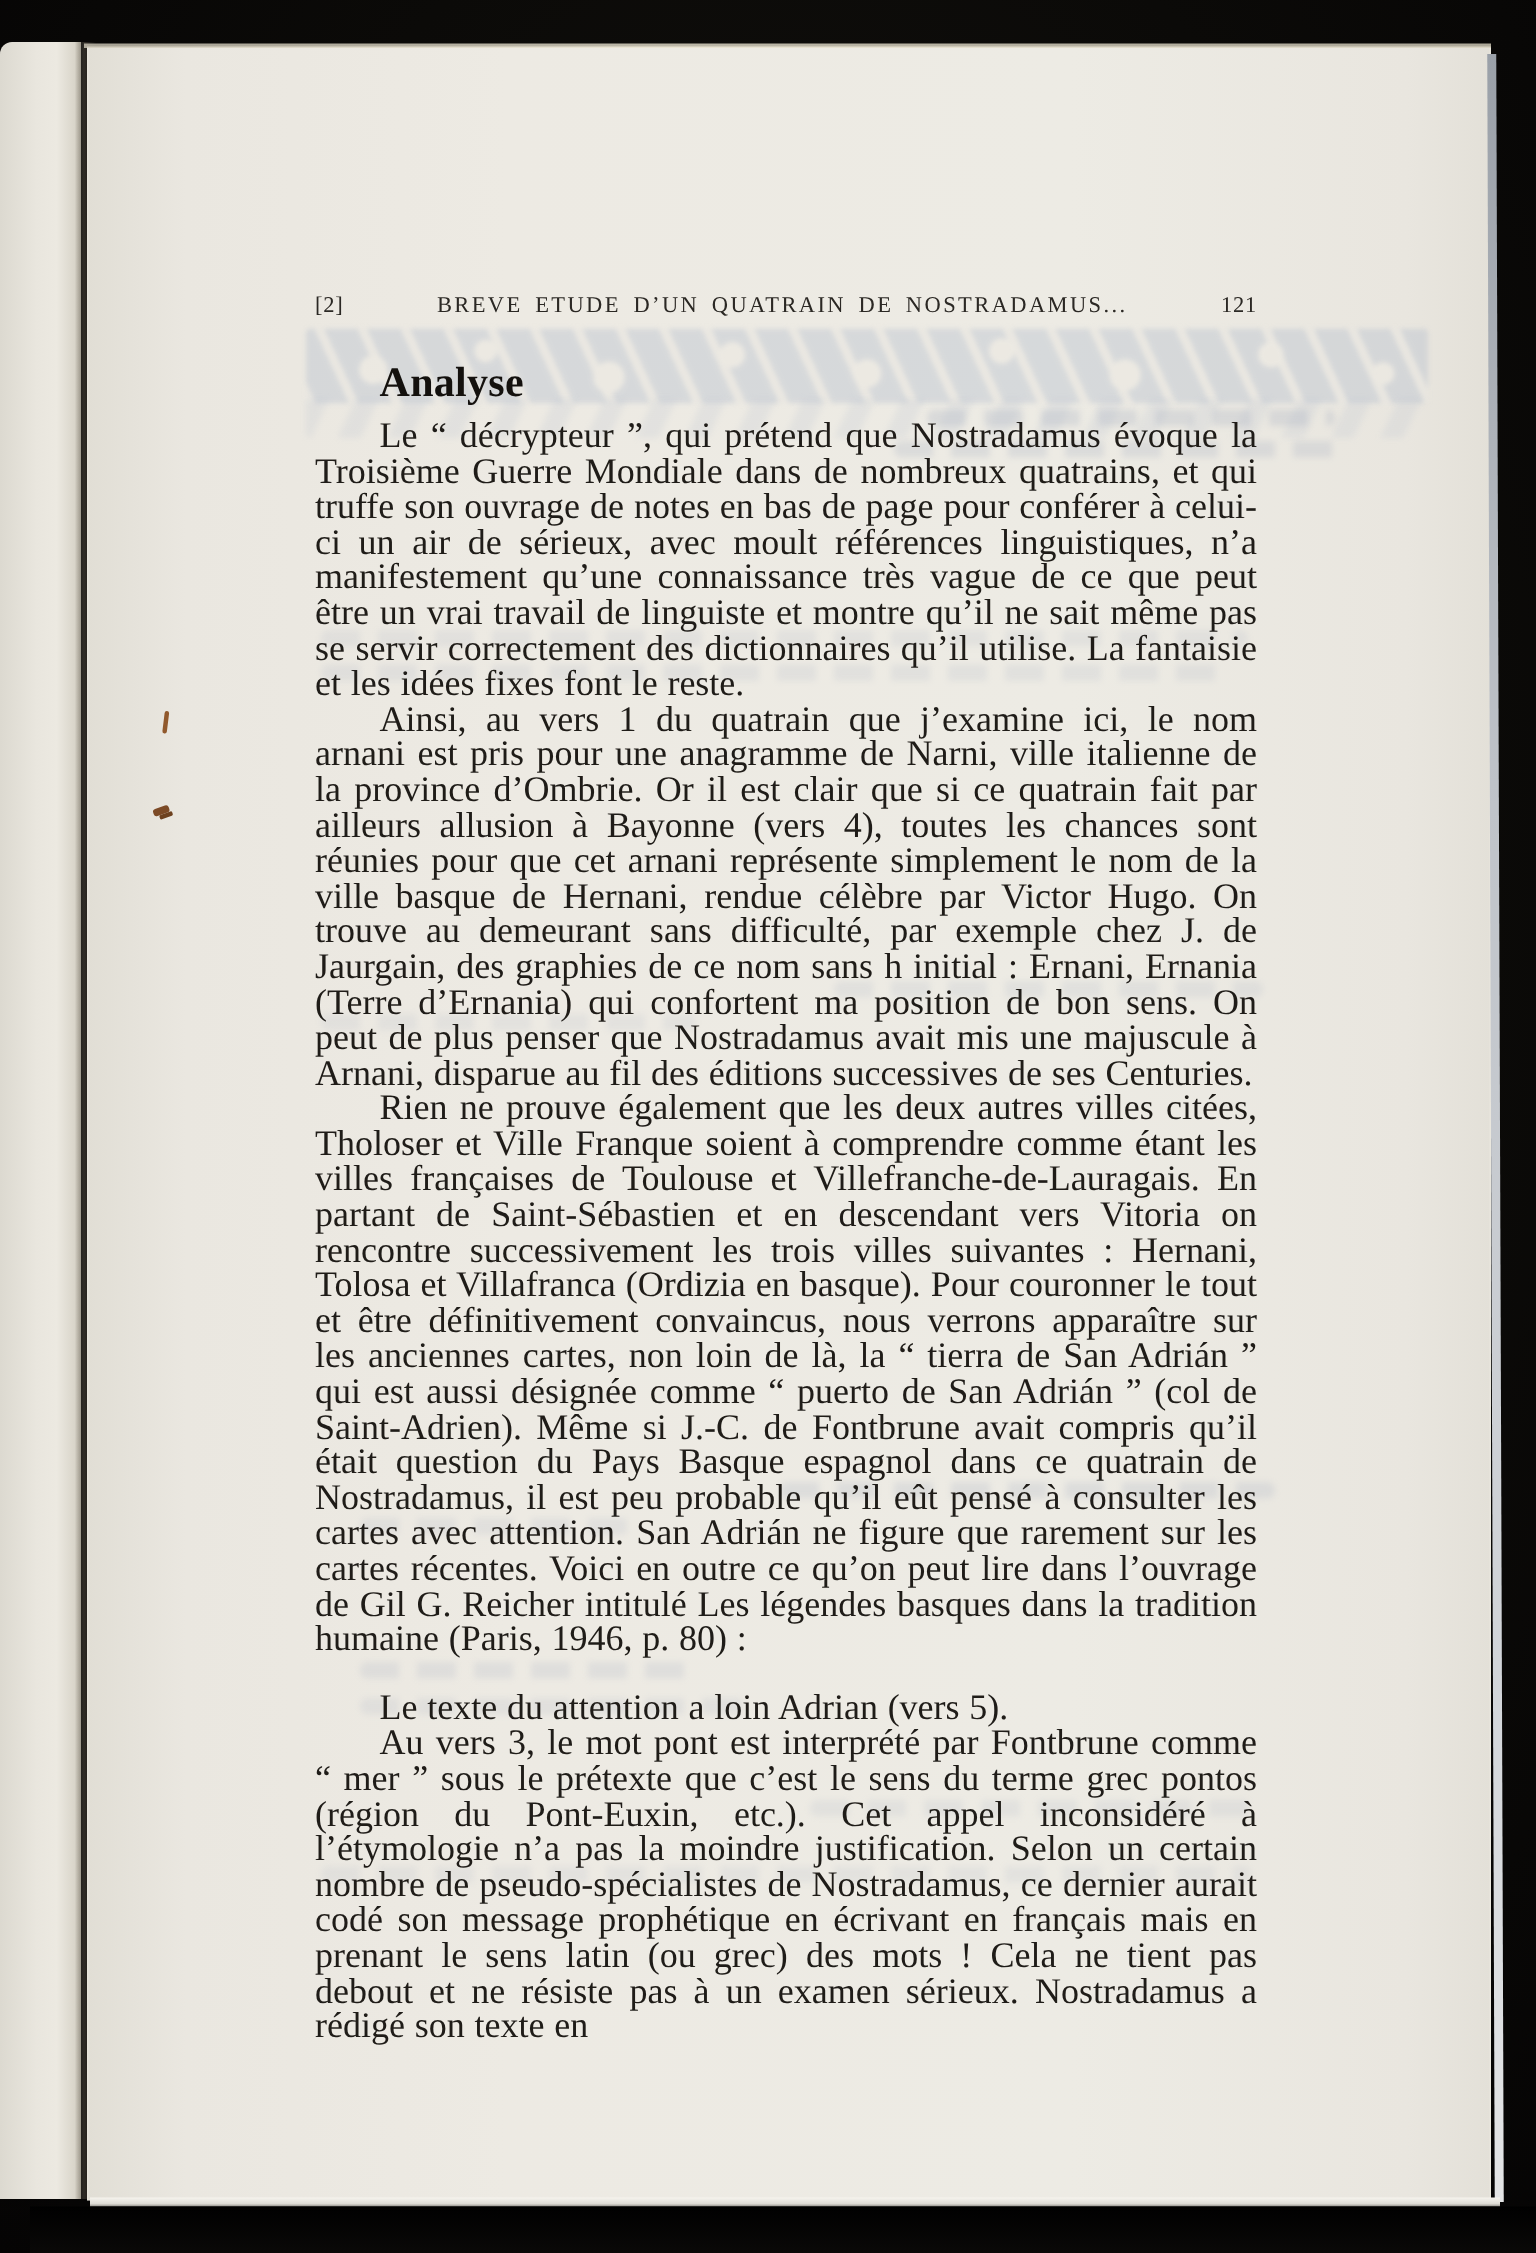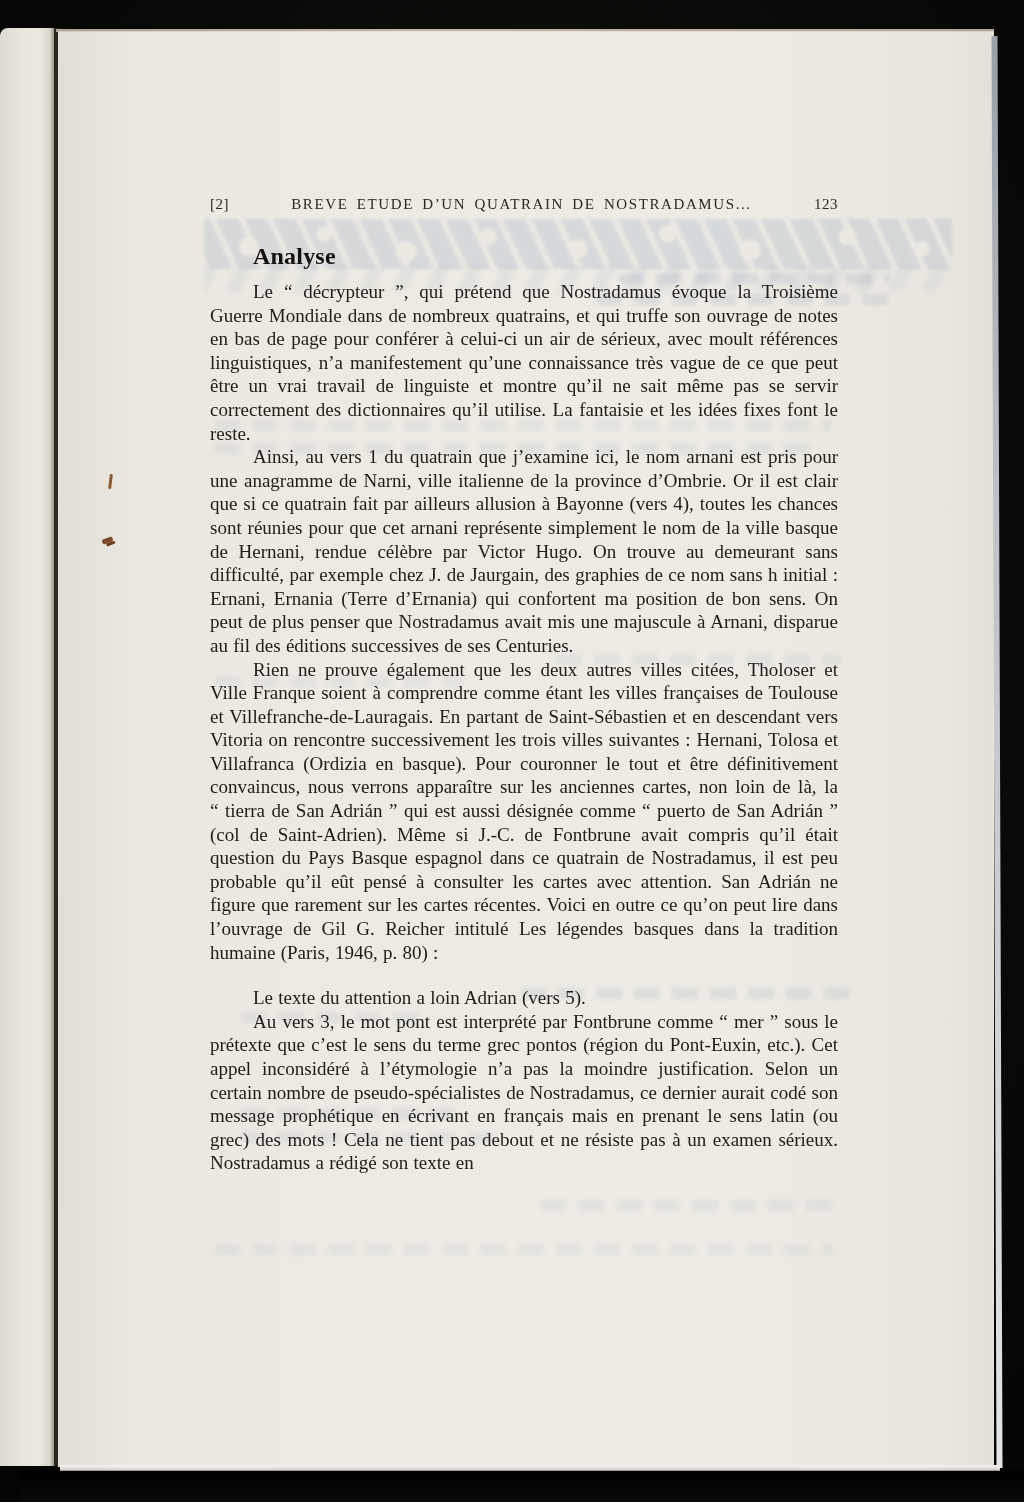--- a/index.html
+++ b/index.html
@@ -89,27 +89,27 @@
     position:absolute;left:210px;top:196px;width:628px;color:#211e1a;
   }
   .runhead{
     display:flex;justify-content:space-between;align-items:baseline;
     font-size:15px;line-height:16px;color:#2b2824;
   }
   .runhead .mid{letter-spacing:1.6px;word-spacing:3px;}
   .runhead .num{letter-spacing:.5px;}
   h2.section{
     margin:31px 0 11px 43px;
-    font-size:24px;line-height:26px;font-weight:bold;color:#14110e;
+    font-size:28px;line-height:26px;font-weight:bold;color:#14110e;
     letter-spacing:.2px;
     font-family:Liberation Serif, serif;
   }
   .body-copy p{
     margin:0;text-indent:43px;
-    font-size:19px;line-height:23.6px;
+    font-size:24px;line-height:23.6px;
     text-align:justify;
     color:#1f1c18;
     word-spacing:.5px;
   }
   .body-copy p.gap-before{margin-top:22px;}
   .body-copy .it{}
 </style>
 </head>
 <body>
 
@@ -139,21 +139,21 @@
   <div class="smudge" style="left:540px;top:1200px;width:300px;opacity:.28"></div>
   <div class="smudge" style="left:214px;top:1244px;width:620px;opacity:.25"></div>
 
   <div class="stitch s1"></div>
   <div class="stitch s2"></div>
 
   <div class="text-col">
     <div class="runhead">
       <span class="num">[2]</span>
       <span class="mid">BREVE ETUDE D’UN QUATRAIN DE NOSTRADAMUS...</span>
-      <span class="num">123</span>
+      <span class="num">121</span>
     </div>
     <h2 class="section">Analyse</h2>
     <div class="body-copy">
         <p class="indent"><span>Le “&nbsp;décrypteur&nbsp;”, qui prétend que Nostradamus évoque la Troisième Guerre Mondiale dans de nombreux quatrains, et qui truffe son ouvrage de notes en bas de page pour conférer à celui-ci un air de sérieux, avec moult références linguistiques, n’a manifestement qu’une connaissance très vague de ce que peut être un vrai travail de linguiste et montre qu’il ne sait même pas se servir correctement des dictionnaires qu’il utilise. La fantaisie et les idées fixes font le reste.</span></p>
         <p class="indent"><span>Ainsi, au vers 1 du quatrain que j’examine ici, le nom </span><span class="it">arnani</span><span> est pris pour une anagramme de Narni, ville italienne de la province d’Ombrie. Or il est clair que si ce quatrain fait par ailleurs allusion à Bayonne (vers 4), toutes les chances sont réunies pour que cet </span><span class="it">arnani</span><span> représente simplement le nom de la ville basque de </span><span class="it">Hernani</span><span>, rendue célèbre par Victor Hugo. On trouve au demeurant sans difficulté, par exemple chez J. de Jaurgain, des graphies de ce nom sans </span><span class="it">h</span><span> initial&nbsp;: </span><span class="it">Ernani, Ernania (Terre d’Ernania)</span><span> qui confortent ma position de bon sens. On peut de plus penser que Nostradamus avait mis une majuscule à </span><span class="it">Arnani</span><span>, disparue au fil des éditions successives de ses Centuries.</span></p>
         <p class="indent"><span>Rien ne prouve également que les deux autres villes citées, </span><span class="it">Tholoser</span><span> et </span><span class="it">Ville Franque</span><span> soient à comprendre comme étant les villes françaises de Toulouse et Villefranche-de-Lauragais. En partant de Saint-Sébastien et en descendant vers Vitoria on rencontre successivement les trois villes suivantes&nbsp;: </span><span class="it">Hernani, Tolosa</span><span> et </span><span class="it">Villafranca</span><span> (</span><span class="it">Ordizia</span><span> en basque). Pour couronner le tout et être définitivement convaincus, nous verrons apparaître sur les anciennes cartes, non loin de là, la “&nbsp;tierra de San Adrián&nbsp;” qui est aussi désignée comme “&nbsp;puerto de San Adrián&nbsp;” (col de Saint-Adrien). Même si J.-C. de Fontbrune avait compris qu’il était question du Pays Basque espagnol dans ce quatrain de Nostradamus, il est peu probable qu’il eût pensé à consulter les cartes avec attention. San Adrián ne figure que rarement sur les cartes récentes. Voici en outre ce qu’on peut lire dans l’ouvrage de Gil G. Reicher intitulé </span><span class="it">Les légendes basques dans la tradition humaine</span><span> (Paris, 1946, p.&nbsp;80)&nbsp;:</span></p>
         <p class="indent gap-before"><span>Le texte du attention a </span><span class="it">loin Adrian</span><span> (vers 5).</span></p>
         <p class="indent"><span>Au vers 3, le mot </span><span class="it">pont</span><span> est interprété par Fontbrune comme “&nbsp;mer&nbsp;” sous le prétexte que c’est le sens du terme grec </span><span class="it">pontos</span><span> (région du Pont-Euxin, etc.). Cet appel inconsidéré à l’étymologie n’a pas la moindre justification. Selon un certain nombre de pseudo-spécialistes de Nostradamus, ce dernier aurait codé son message prophétique en écrivant en français mais en prenant le sens latin (ou grec) des mots&nbsp;! Cela ne tient pas debout et ne résiste pas à un examen sérieux. Nostradamus a rédigé son texte en</span></p>
       </div>
   </div>

